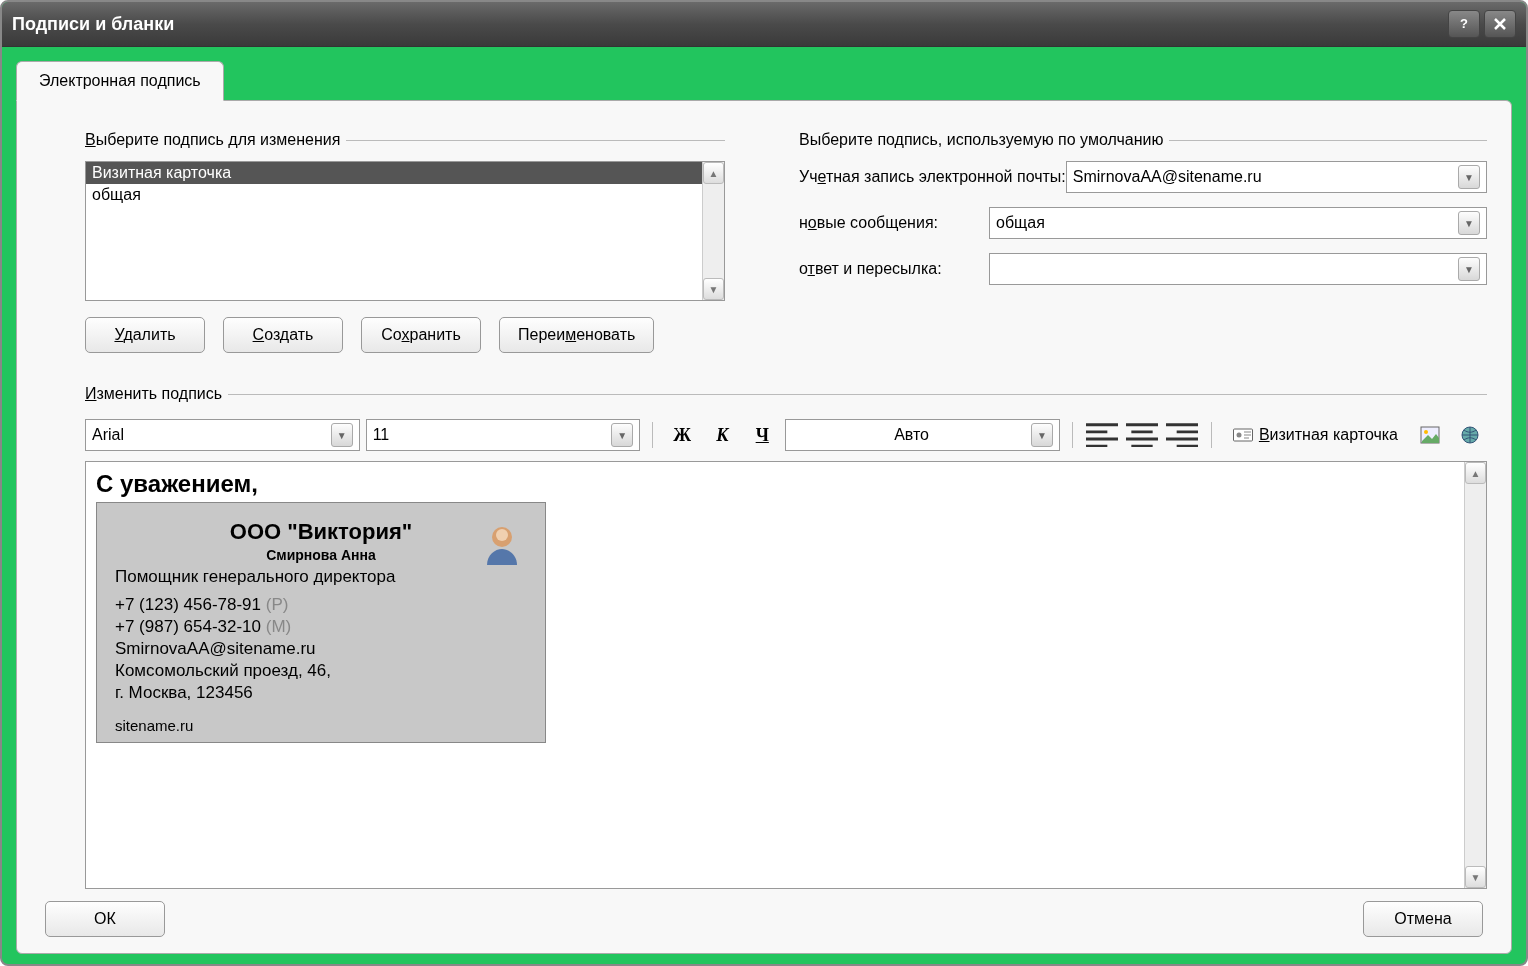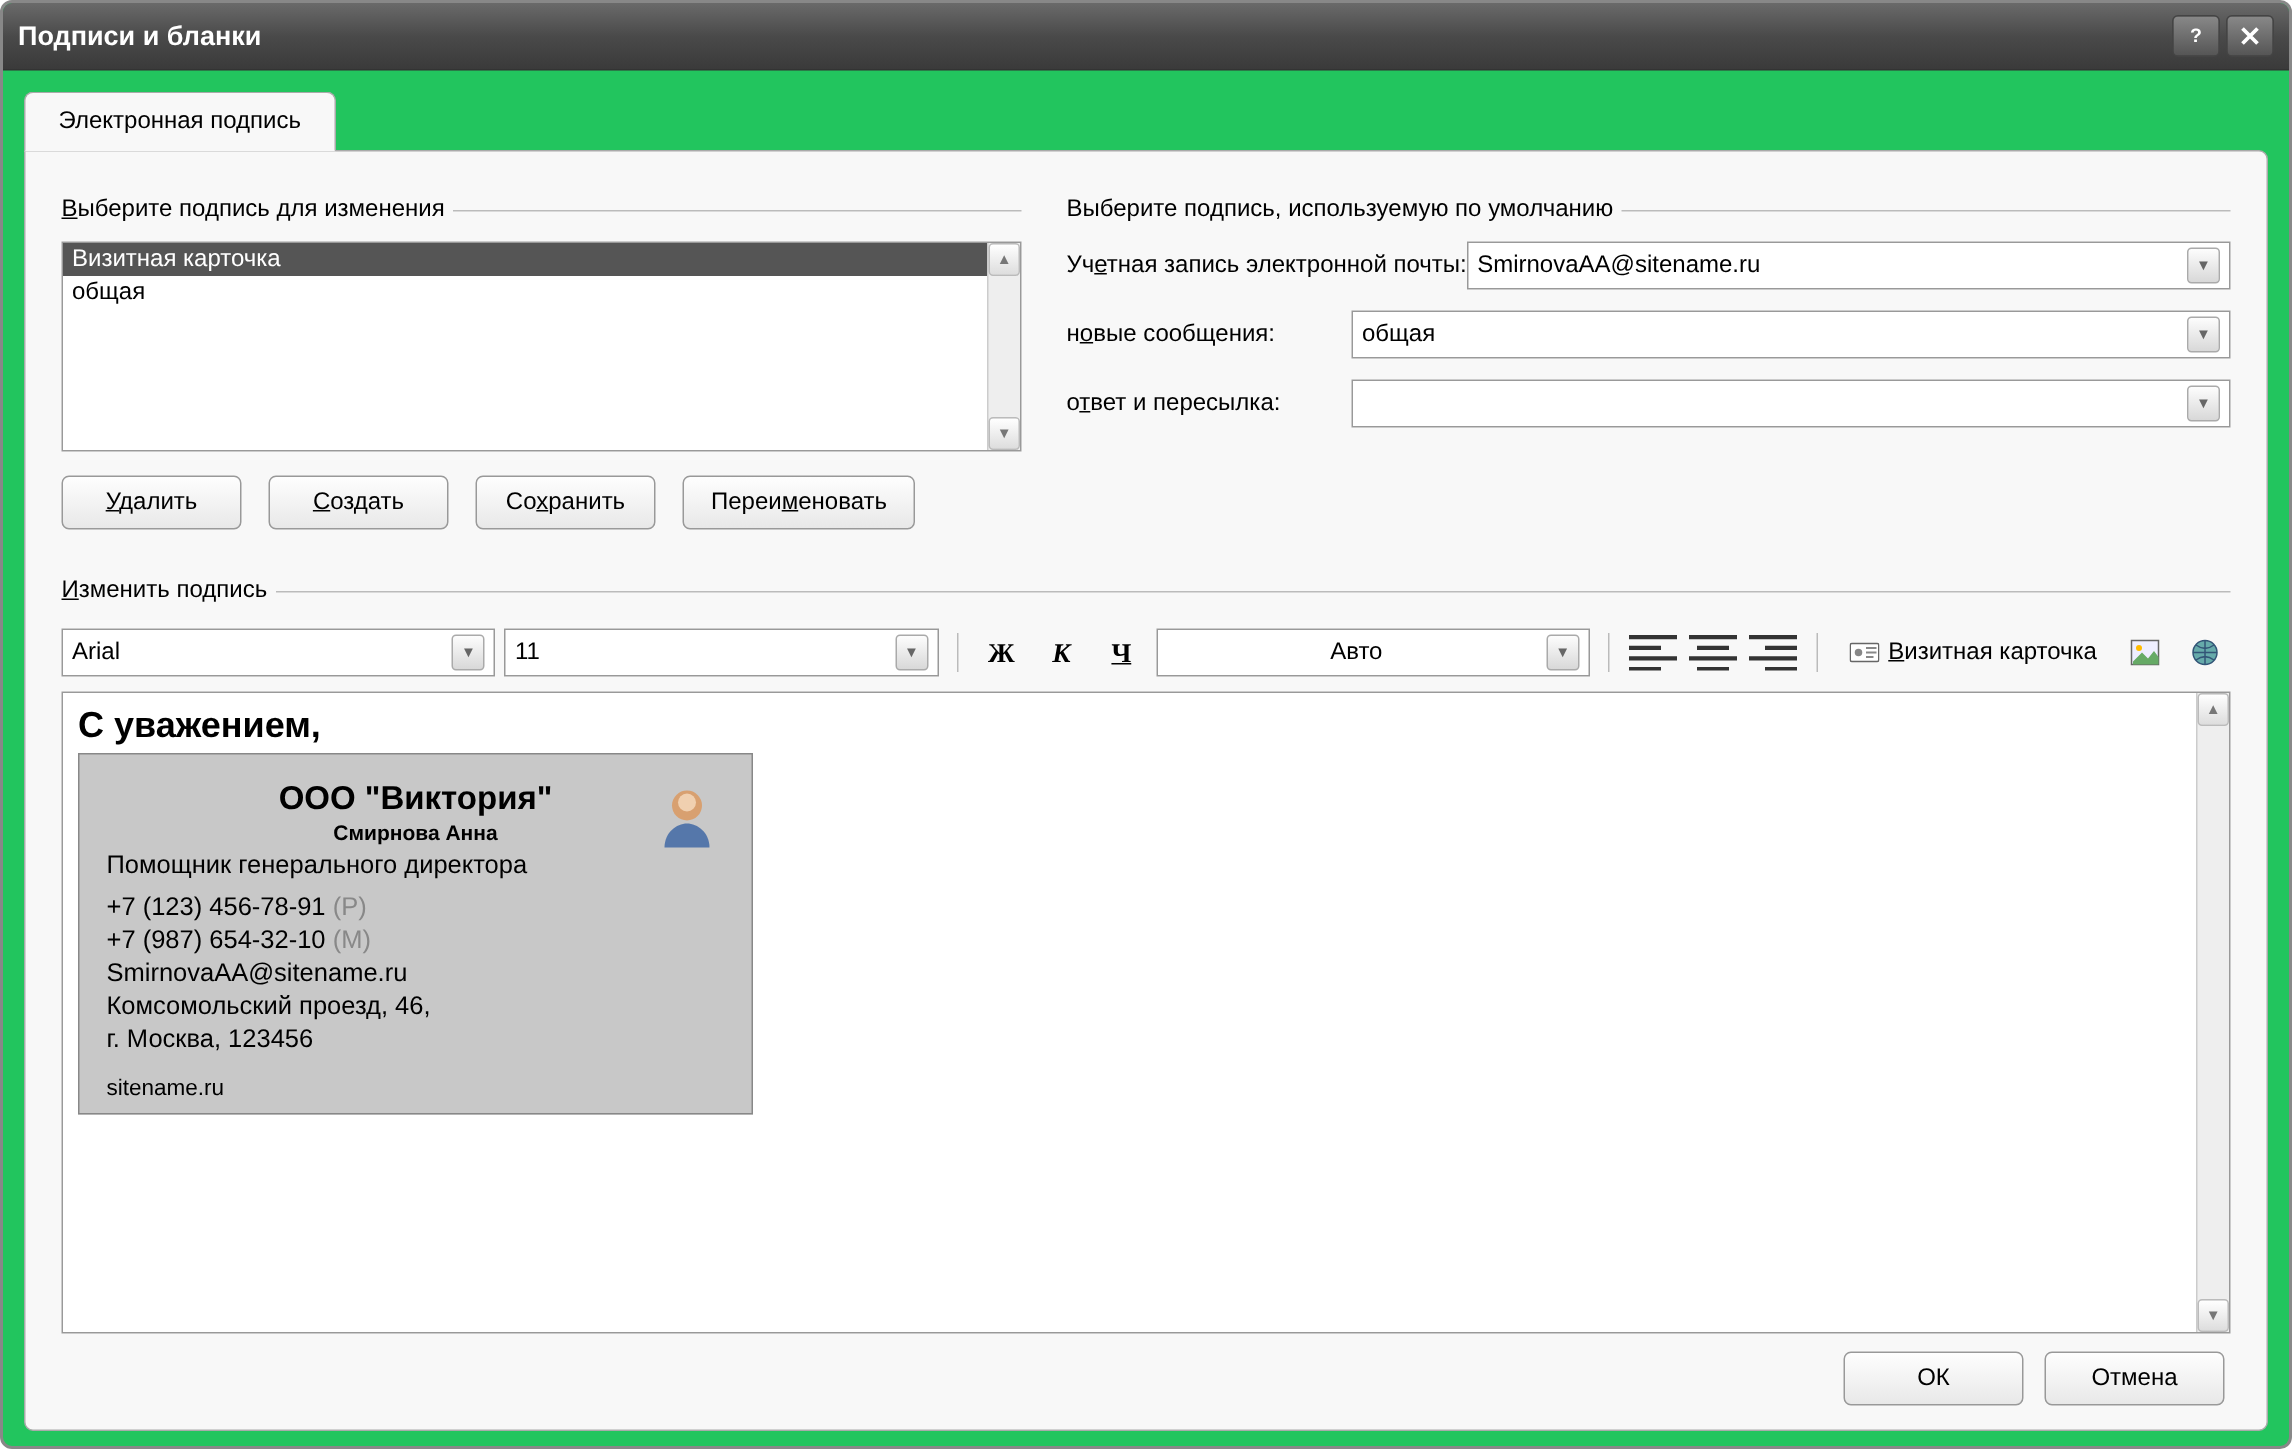--- a/index.html
+++ b/index.html
@@ -87,20 +87,21 @@
     display: flex;
     flex-direction: column;
   }
   .top-row {
     display: flex;
     gap: 30px;
   }
   .fieldset {
     position: relative;
     padding-top: 10px;
+    margin-left: 44px;
   }
   .fieldset-label {
     font-size: 16px;
     white-space: nowrap;
   }
   .fieldset-line {
     flex: 1;
     border-top: 1px solid #bbb;
     margin-left: 6px;
     height: 0;
@@ -302,21 +303,21 @@
   .bizcard .site { font-size: 15px; margin-top: 14px; }
   .bizcard-icon {
     position: absolute;
     right: 20px;
     top: 18px;
     width: 46px;
     height: 46px;
   }
   .footer {
     display: flex;
-    justify-content: flex-end;
+    justify-content: space-between;
     gap: 14px;
     padding: 12px 4px 2px 4px;
   }
   .footer .btn { min-width: 120px; }
   .uline { text-decoration: underline; }
 </style>
 </head>
 <body>
 
 <div class="dialog">

